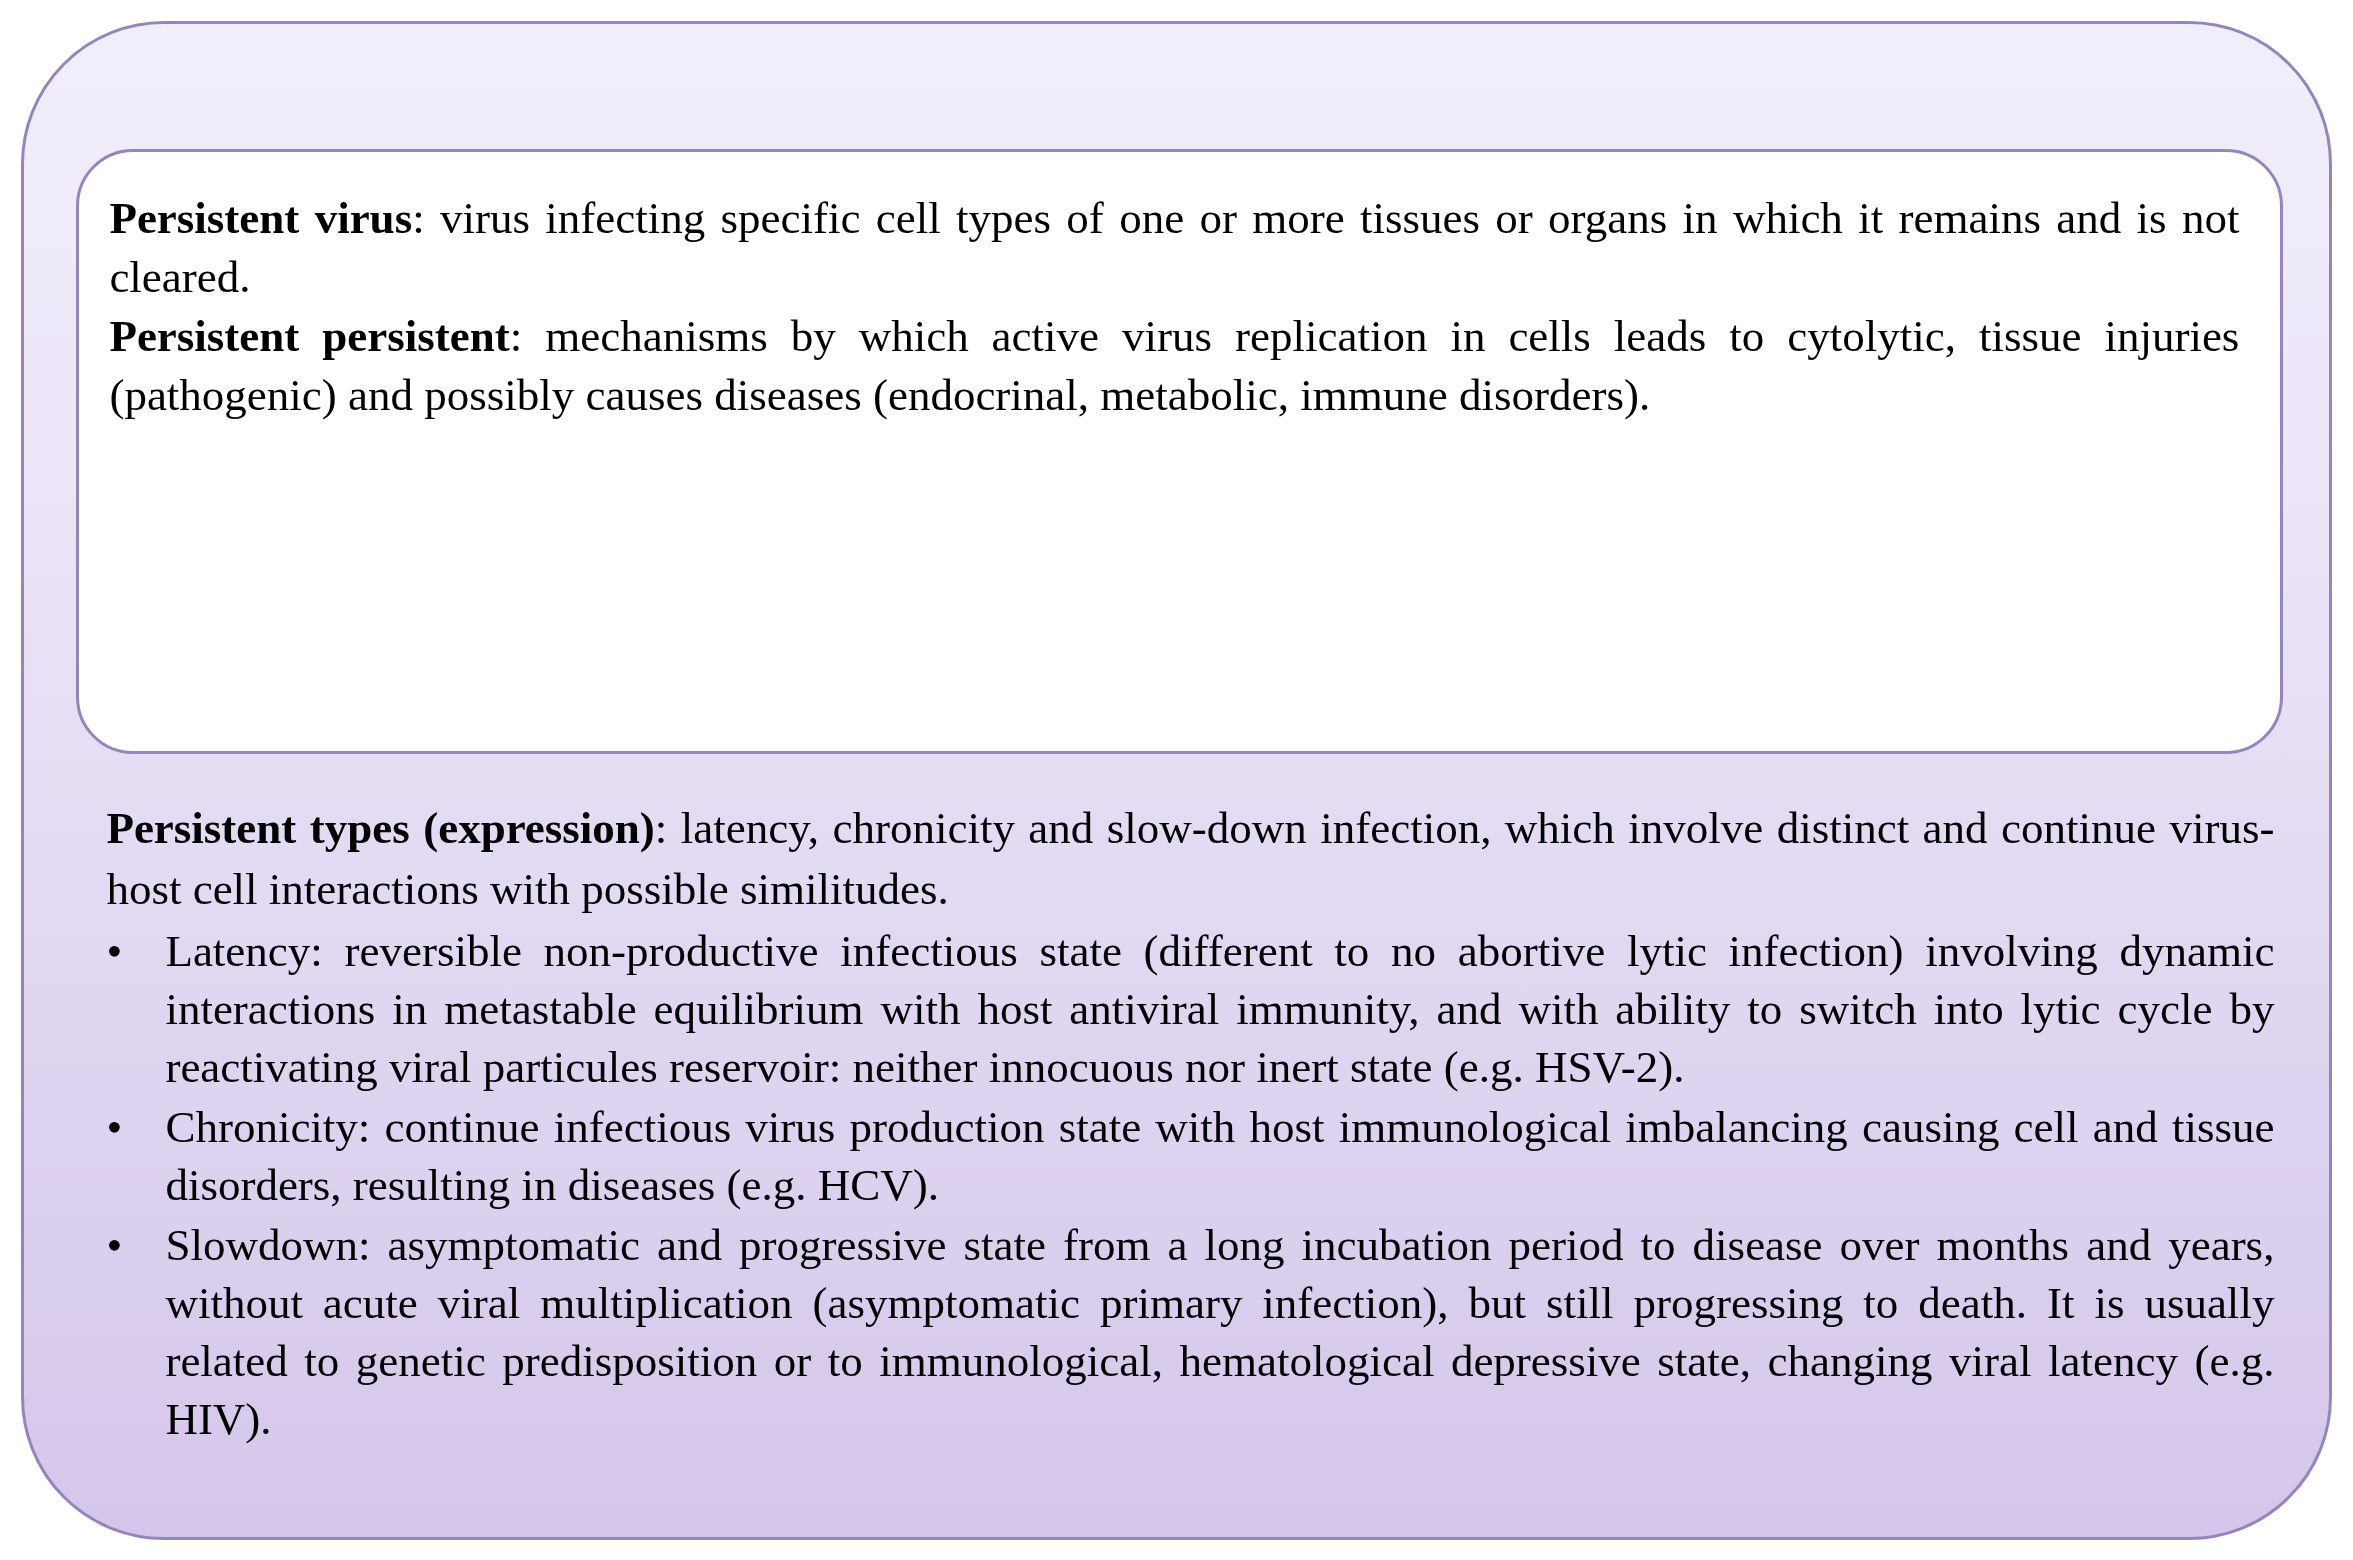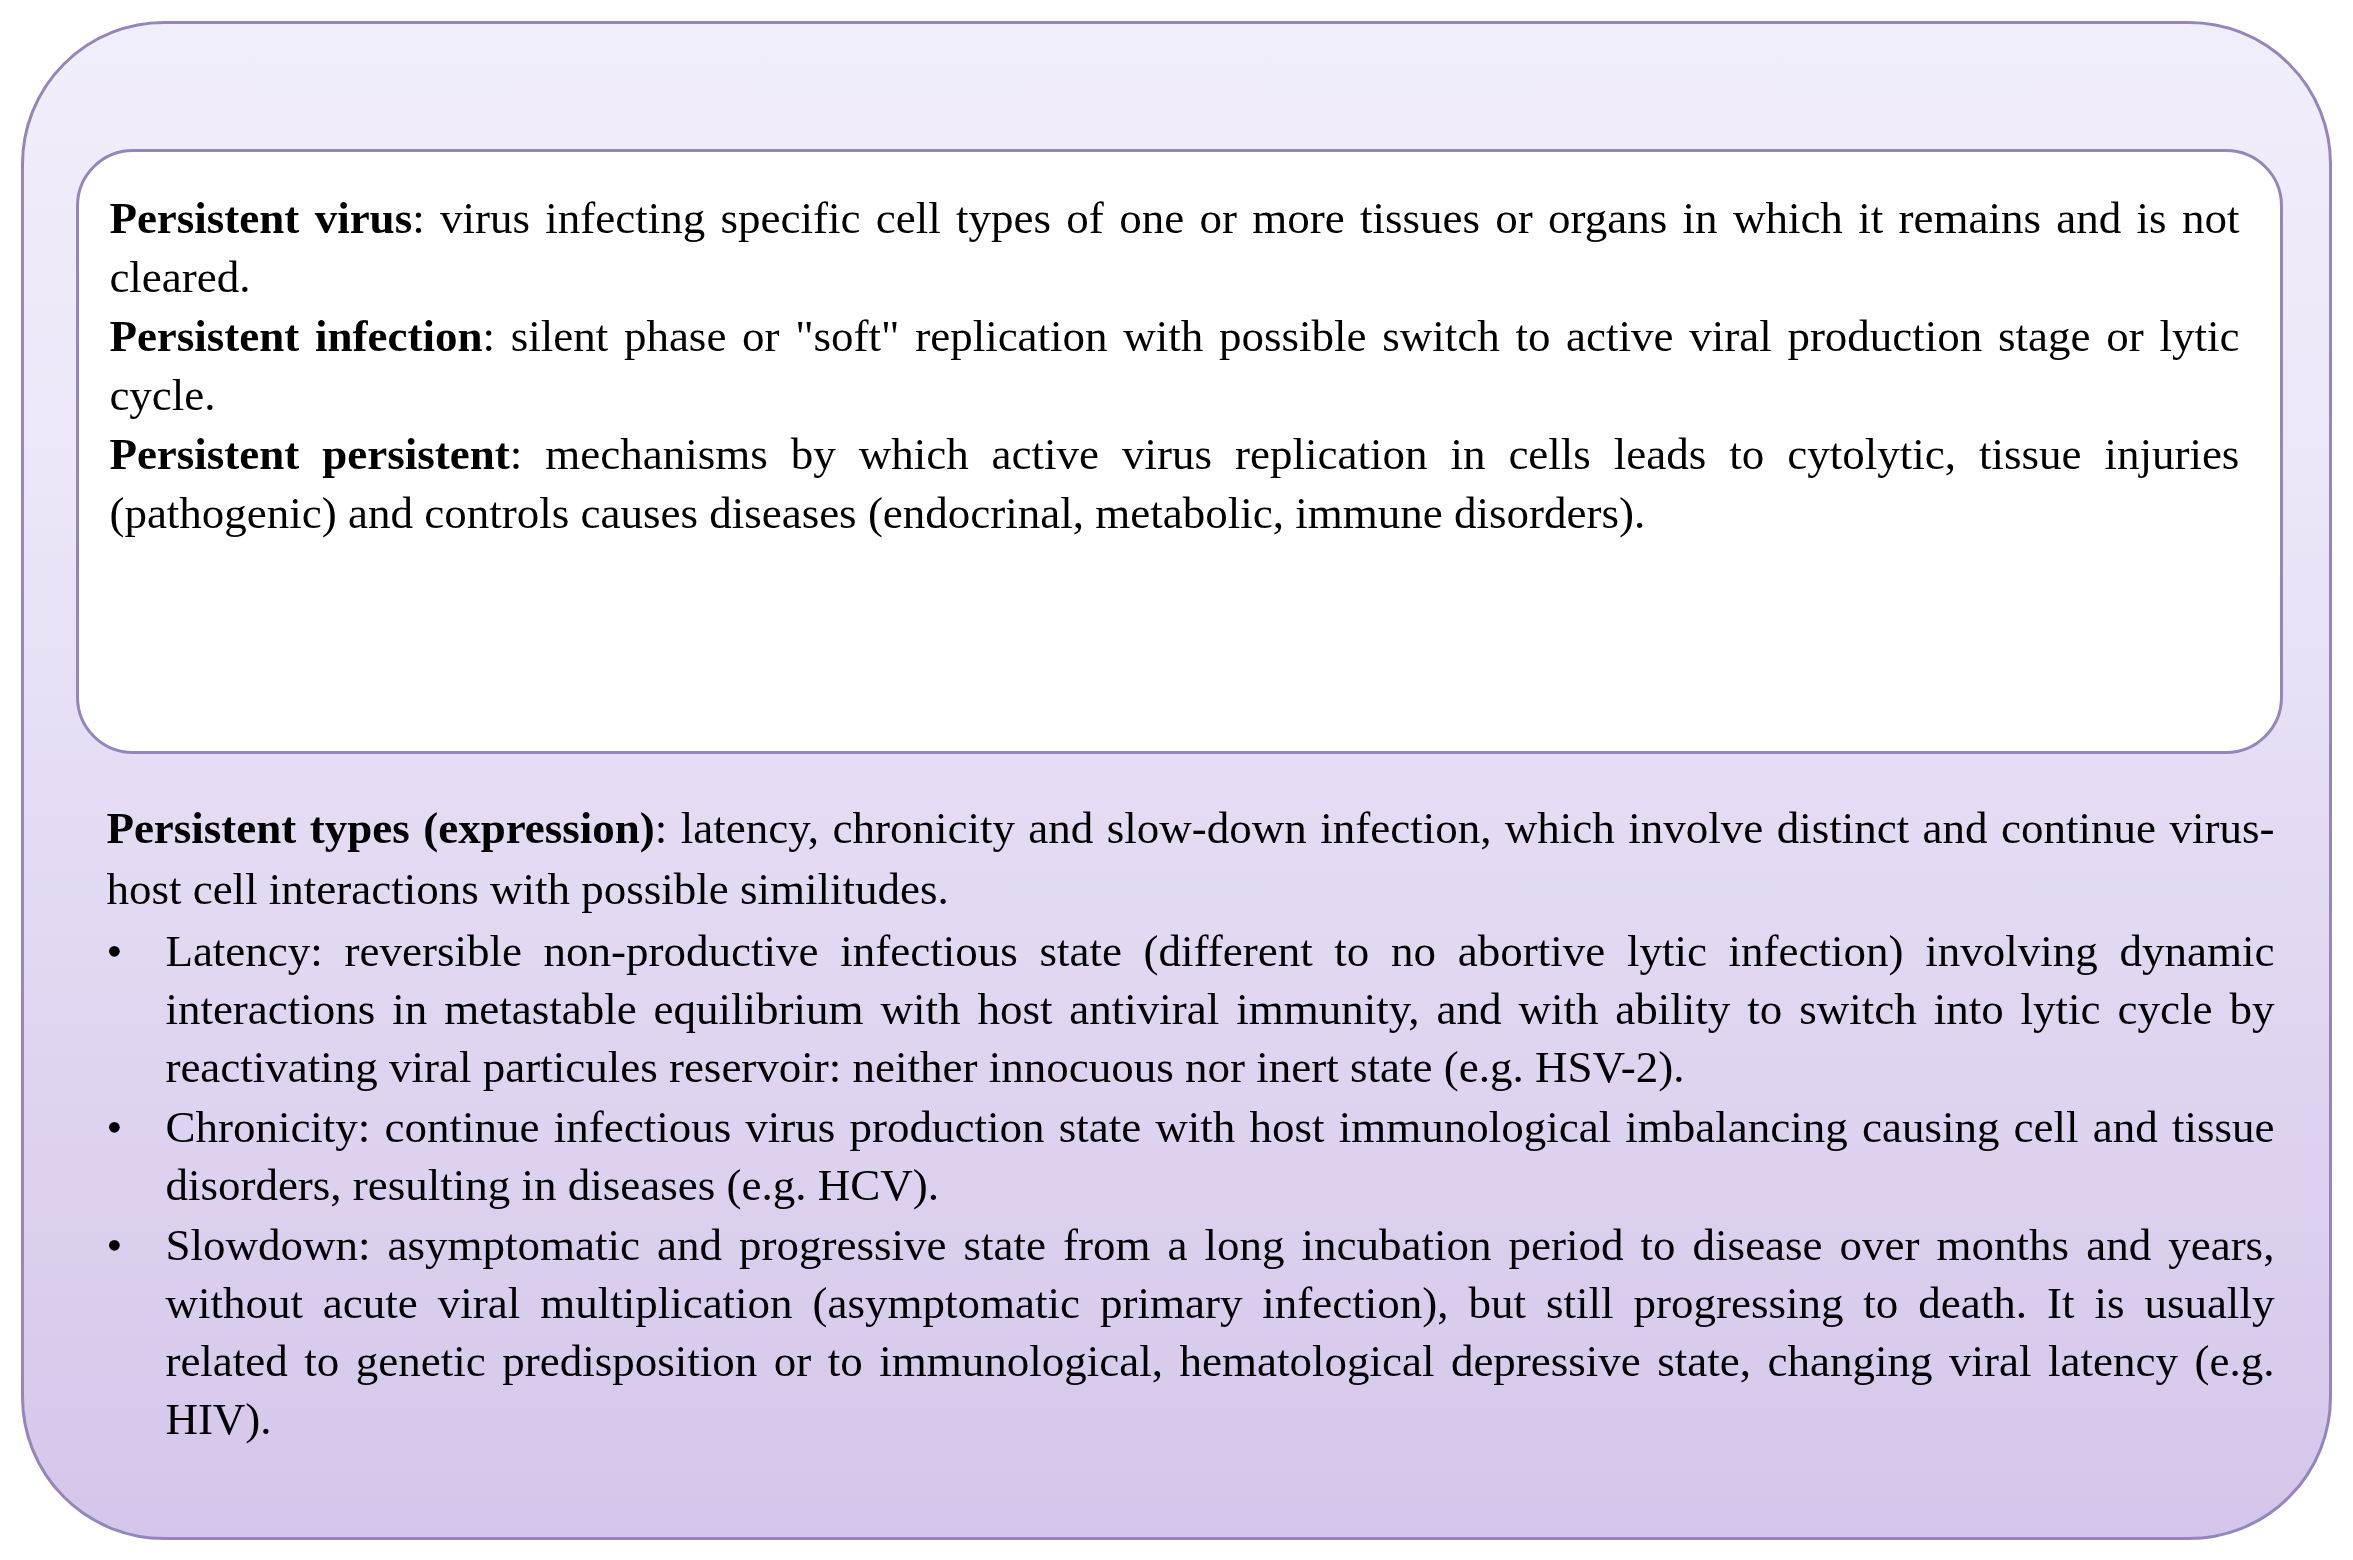--- a/index.html
+++ b/index.html
@@ -89,22 +89,21 @@
     text-align: left;
   }
 </style>
 </head>
 <body>
 
 <div class="outer-box">
 
   <div class="inner-box">
     <p class="def-para"><b>Persistent virus</b><span>: virus infecting specific cell types of one or more tissues or organs in which it remains and is not cleared.</span></p>
-    <p class="def-para"><b>Persistent infection</b><span>: silent phase or "soft" replication with possible switch to active viral production stage or lytic cycle.</span></p>
-    <p class="def-para"><b>Persistent persistent</b><span>: mechanisms by which active virus replication in cells leads to cytolytic, tissue injuries (pathogenic) and controls causes diseases (endocrinal, metabolic, immune disorders).</span></p>
+    <p class="def-para"><b>Persistent persistent</b><span>: mechanisms by which active virus replication in cells leads to cytolytic, tissue injuries (pathogenic) and possibly causes diseases (endocrinal, metabolic, immune disorders).</span></p>
   </div>
 
   <div class="lower">
     <p class="types-para"><b>Persistent types (expression)</b><span>: latency, chronicity and slow-down infection, which involve distinct and continue virus-host cell interactions with possible similitudes.</span></p>
     <ul class="bullet-list">
       <li class="bullet-item">
         <span class="bullet-dot">•</span>
         <span>Latency: reversible non-productive infectious state (different to no abortive lytic infection) involving dynamic interactions in metastable equilibrium with host antiviral immunity, and with ability to switch into lytic cycle by reactivating viral particules reservoir: neither innocuous nor inert state (e.g. HSV-2).</span>
       </li>
       <li class="bullet-item">

